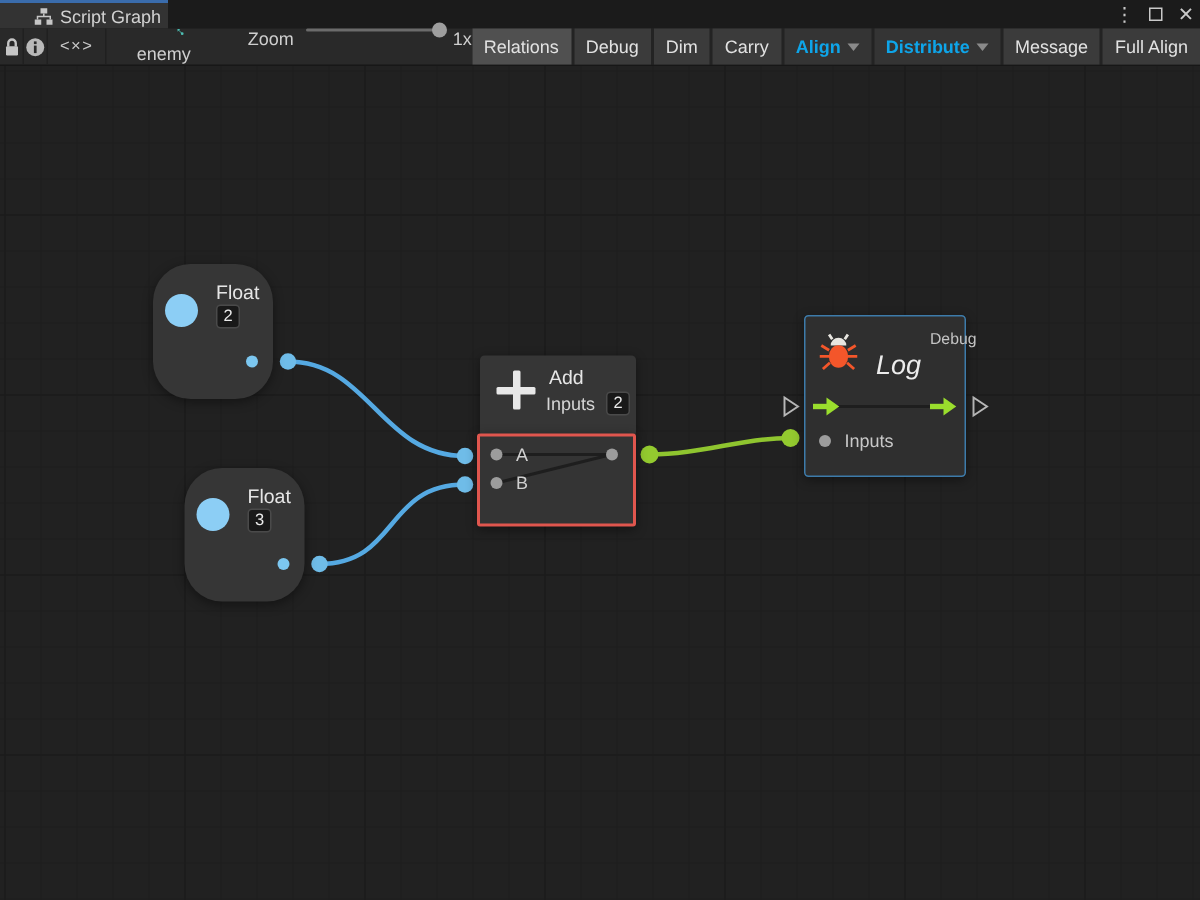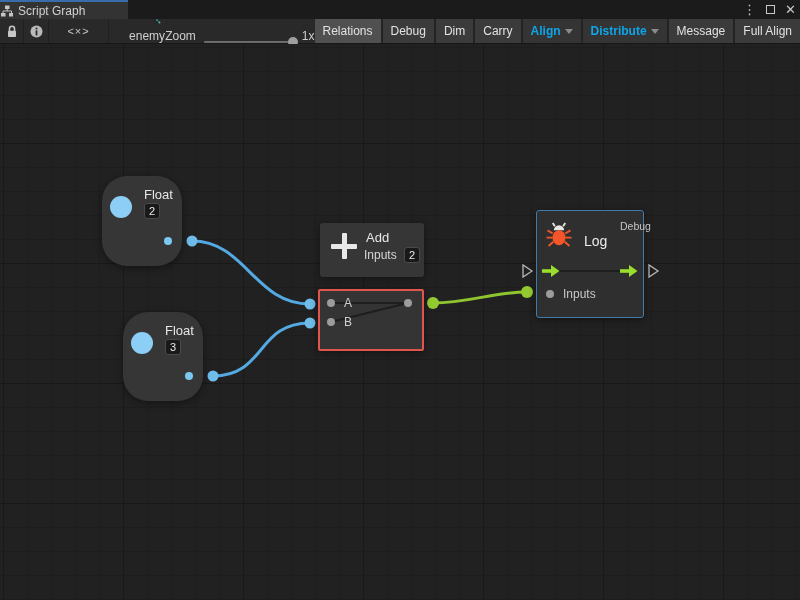--- a/index.html
+++ b/index.html
@@ -1,36 +1,36 @@
 <!DOCTYPE html>
 <html><head>
 <meta charset="utf-8">
 <style>
   * { margin:0; padding:0; box-sizing:border-box; }
   html,body { width:800px; height:600px; overflow:hidden; background:#1b1b1b;
               font-family:"Liberation Sans", sans-serif; }
 
   
   .titlebar { position:absolute; left:0; top:0; width:800px; height:19px; background:#1b1b1b; }
-  .tab { position:absolute; left:0; top:0; width:128px; height:19px; background:#333333;
-         border-top:2px solid #3a6cac; display:flex; align-items:center; gap:5px; padding-left:1px; }
+  .tab { position:absolute; left:0; top:0; width:112px; height:19px; background:#333333;
+         border-top:2px solid #3a6cac; display:flex; align-items:center; gap:5px; padding-left:23px; }
   .tab-label { font-size:12px; color:#d2d2d2; white-space:nowrap; }
   .win-controls { position:absolute; right:4px; top:0; height:19px; display:flex; align-items:center; gap:10px; }
   .win-glyph { color:#c9c9c9; font-size:13px; line-height:19px; }
   .maximize-box { width:9px; height:9px; border:1.5px solid #c9c9c9; display:inline-block; }
 
   
   .toolbar { position:absolute; left:0; top:19px; width:800px; height:25px; background:#292929;
              border-bottom:1px solid #171717; display:flex; align-items:stretch; font-size:12px; color:#dcdcdc; }
   .tb-icon-btn { width:26px; display:flex; align-items:center; justify-content:center;
                  border-right:1px solid #202020; }
   .tb-code-btn { width:64px; display:flex; align-items:center; justify-content:center;
                  border-right:1px solid #202020; color:#c9c9c9; font-size:11px; letter-spacing:1px; }
   .tb-graphname { display:flex; align-items:flex-end; gap:5px; margin-left:20px; color:#cfcfcf;flex-direction:column; }
-  .tb-zoom { display:flex; align-items:flex-end; gap:8px; color:#cfcfcf; }
+  .tb-zoom { display:flex; align-items:flex-start; gap:8px; margin-left:38px; color:#cfcfcf; }
   .zoom-track { position:relative; width:90px; height:2px; background:#6b6b6b; border-radius:1px; }
   .zoom-handle { position:absolute; right:-4px; top:-4px; width:10px; height:10px; border-radius:50%; background:#9e9e9e; }
   .tb-spacer { flex:1; }
   .tb-buttons { display:flex; align-items:stretch; gap:2px; background:#232323; }
   .tb-btn { display:flex; align-items:center; gap:4px; padding:0 8px; background:#3b3b3b; color:#e2e2e2; white-space:nowrap; }
   .tb-btn.active { background:#505050; }
   .tb-btn.disabled { background:#343434; color:#0ea5e9;font-weight:bold; }
   .dd-arrow { width:0; height:0; border-left:4px solid transparent; border-right:4px solid transparent;
               border-top:5px solid #8a8a8a; display:inline-block; }
 
@@ -54,34 +54,34 @@
 
   
   .node-float { width:80px; height:90px;border-radius:25px; }
   .float-circle { position:absolute; left:8px; top:20px; width:22px; height:22px; border-radius:50%; background:#8ccef5; }
   .float-title { position:absolute; left:42px; top:11px; font-size:13px; color:#e6e6e6; }
   .value-box { position:absolute; min-width:16px; height:16px; line-height:15px; text-align:center;
                background:#191919; border:1px solid #4a4a4a; border-radius:3px;
                font-size:11px; color:#eaeaea; padding:0 3px; }
 
   
-  .add-header { left:320px; top:179px; width:104px; height:54px; }
+  .add-header { left:320px; top:193px; width:104px; height:54px; }
   .plus-icon { position:absolute; left:11px; top:10px; width:26px; height:26px; }
   .plus-icon::before { content:""; position:absolute; left:10.5px; top:0; width:5px; height:26px; background:#e8e8e8; border-radius:1px; }
   .plus-icon::after  { content:""; position:absolute; left:0; top:10.5px; width:26px; height:5px; background:#e8e8e8; border-radius:1px; }
   .add-title { position:absolute; left:46px; top:7px; font-size:13px; color:#e6e6e6; }
   .add-inputs-label { position:absolute; left:44px; top:25px; font-size:12px; color:#d6d6d6;text-align:right; }
   .add-body { left:318px; top:245px; width:106px; height:62px; background:#343434;
               border:2px solid #e0564e; border-radius:2px; box-shadow:0 2px 7px rgba(0,0,0,.4); position:absolute; }
   .port-label { position:absolute; font-size:12px; color:#d0d0d0; }
 
   
   .node-debug { left:536px; top:166px; width:108px; height:108px; background:#2f2f2f; border:1.5px solid #3d7baa; }
   .debug-cat { position:absolute; left:47px; top:9px;  font-size:10.5px; color:#c4c4c4;margin-left:36px; }
-  .debug-title { position:absolute; left:47px; top:22px; font-size:14px; color:#ececec; }
+  .debug-title { position:absolute; left:47px; top:22px; font-size:18px; color:#ececec;font-style:italic; }
   .flow-arrow { position:absolute; width:18px; height:14px; }
 </style>
 </head>
 <body>
 
 <div class="titlebar">
   <div class="tab">
     <svg width="12" height="12" viewBox="0 0 12 12">
       <rect x="4" y="0.5" width="4.5" height="3.5" fill="#c6c6c6"></rect>
       <path d="M6.2 4 v2 M2 8 v-2 h8.5 v2" stroke="#c6c6c6" stroke-width="1" fill="none"></path>

